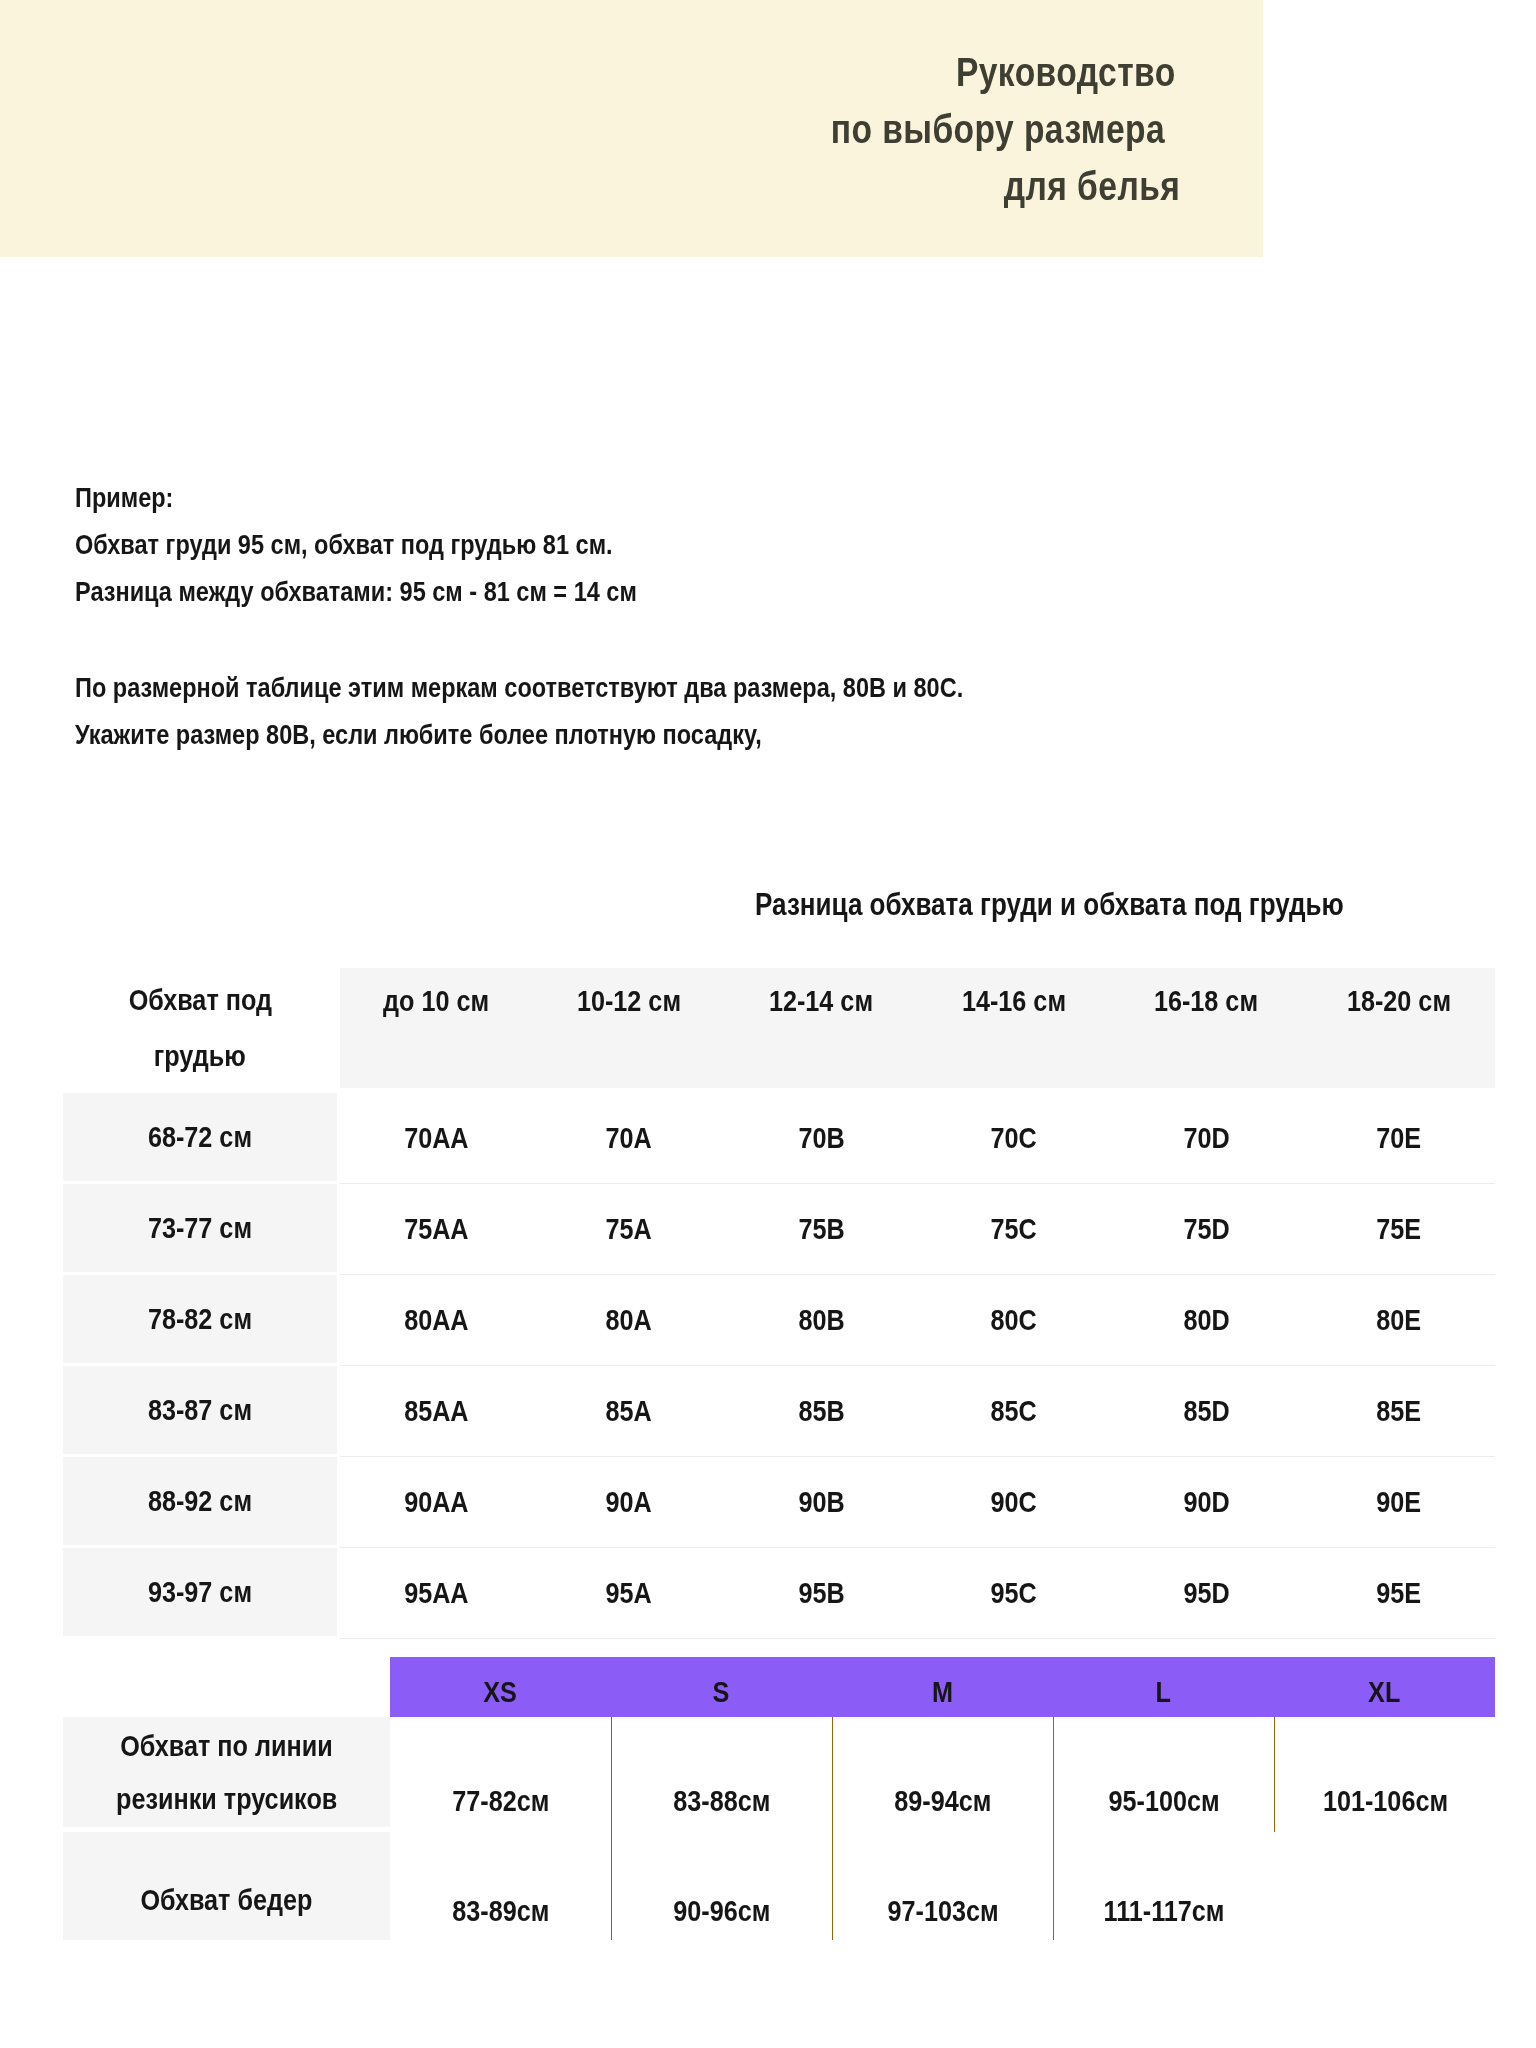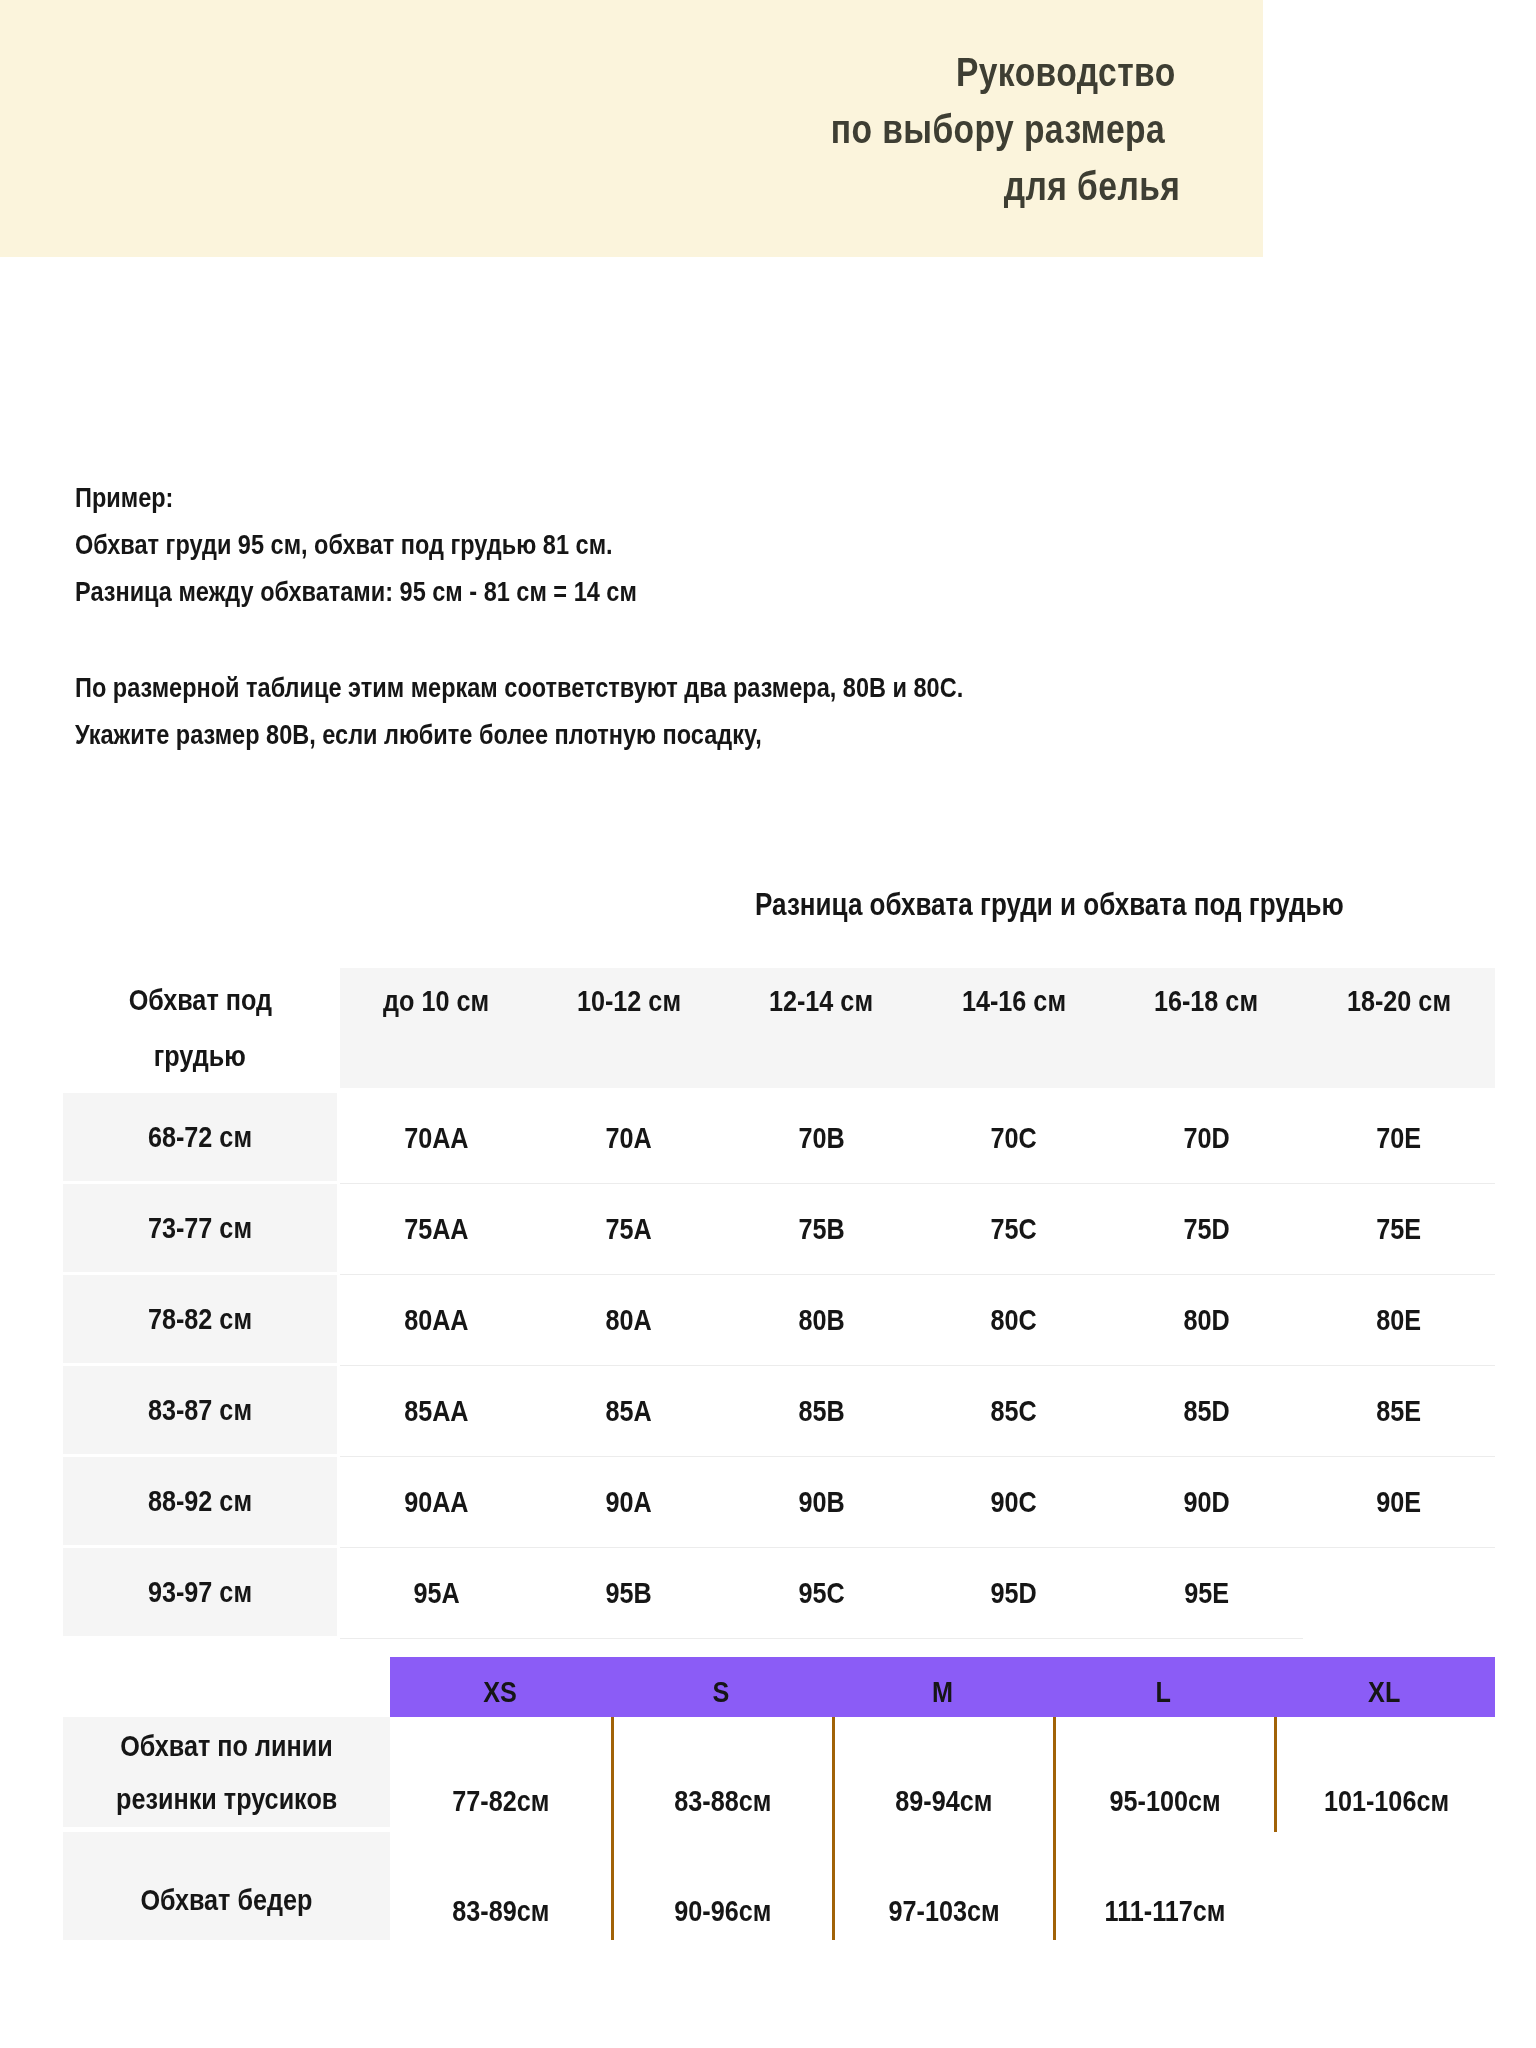--- a/index.html
+++ b/index.html
@@ -75,21 +75,21 @@
     font-size:30px;line-height:53px;font-weight:700;
   }
   .panty-labels .lab.first{height:110px;}
   .panty-labels .lab.second{height:108px;justify-content:flex-end;padding-bottom:14px;box-sizing:border-box;}
   .panty-grid{position:absolute;left:390px;top:1717px;width:1105px;}
   .panty-grid .row{display:grid;grid-template-columns:repeat(5,1fr);}
   .panty-grid .row1 .cell{height:115px;align-items:flex-end;padding-bottom:14px;}
   .panty-grid .row2 .cell{height:108px;align-items:flex-end;padding-bottom:12px;}
   .panty-grid .cell{
     display:flex;justify-content:center;box-sizing:border-box;background:#ffffff;
-    font-size:30px;font-weight:700;border-left:3px solid #a16207;
+    font-size:30px;font-weight:700;border-left:1px solid #a16207;
   }
   .panty-grid .cell:first-child{border-left:none;}
 </style>
 </head>
 <body>
 
 <div id="page">
 
   <div class="header-band" id="header-band" style="background: rgb(251, 244, 220);">
     <div class="header-title" id="header-title" style="color: rgb(62, 62, 51);">
@@ -243,20 +243,23 @@
       <div class="cell">
         <span class="c">90C</span>
       </div>
       <div class="cell">
         <span class="c">90D</span>
       </div>
       <div class="cell">
         <span class="c">90E</span>
       </div>
       <div class="cell">
+        <span class="c">95AA</span>
+      </div>
+      <div class="cell">
         <span class="c">95A</span>
       </div>
       <div class="cell">
         <span class="c">95B</span>
       </div>
       <div class="cell">
         <span class="c">95C</span>
       </div>
       <div class="cell">
         <span class="c">95D</span>

